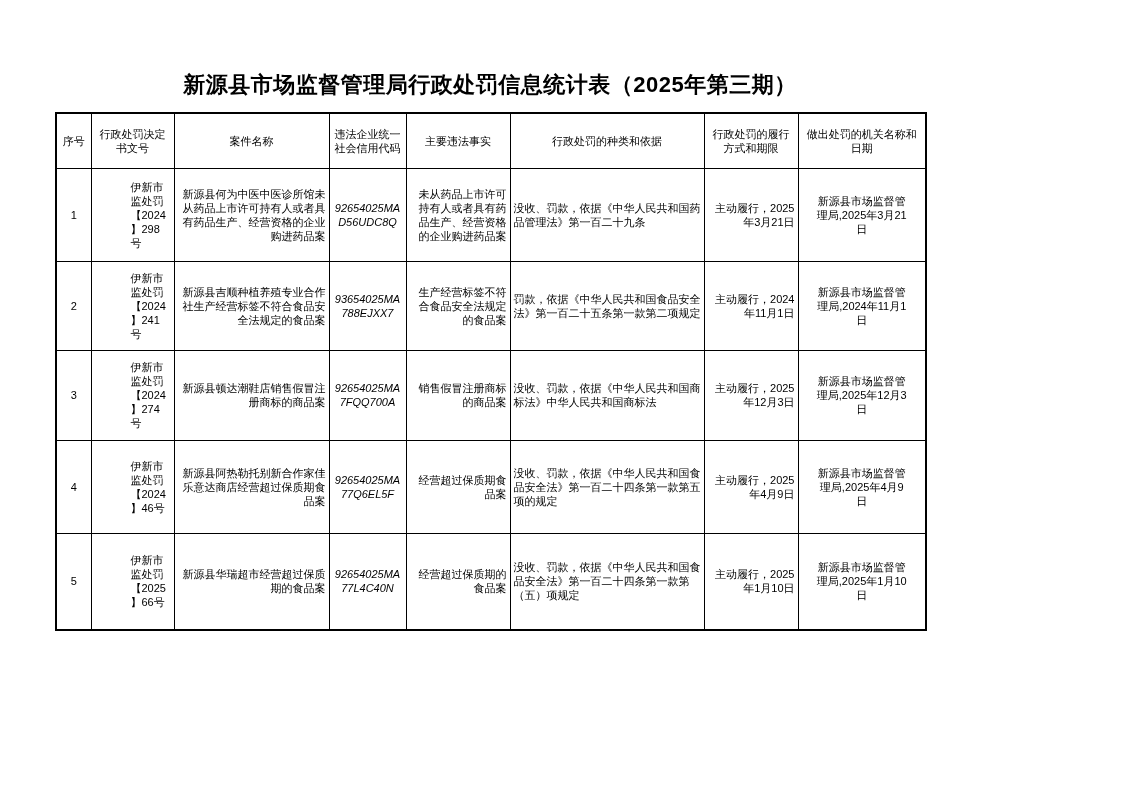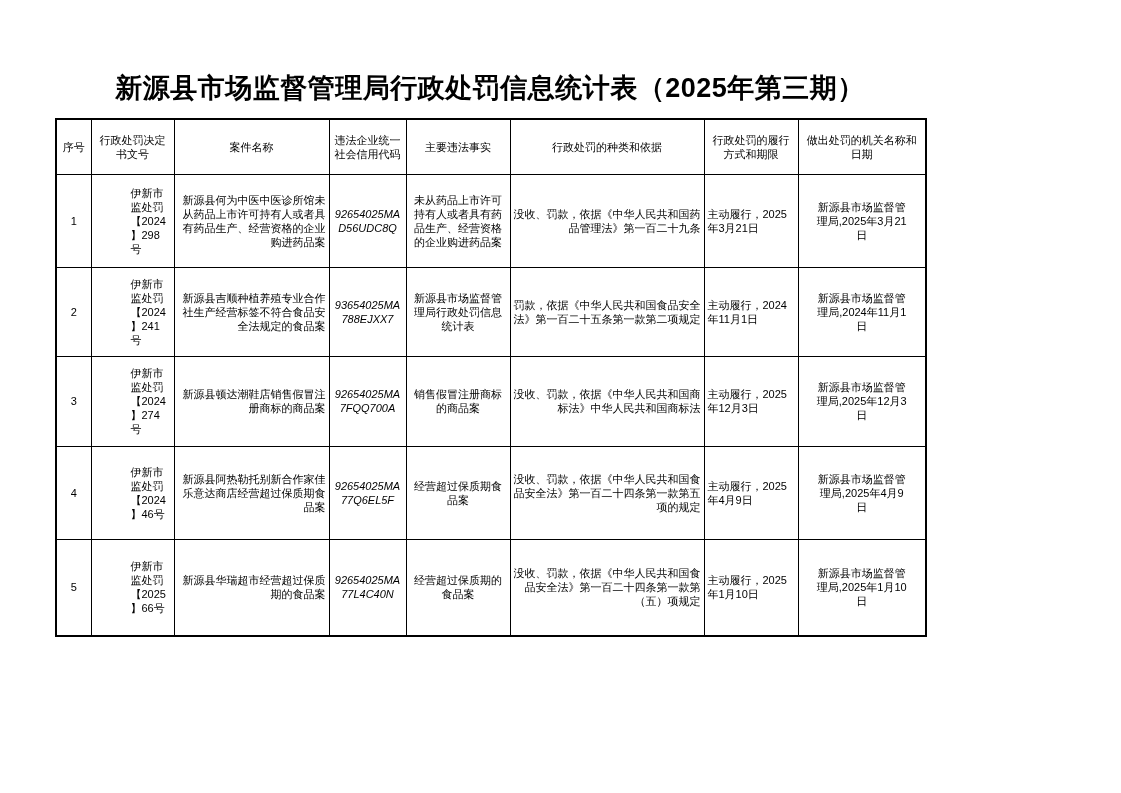--- a/index.html
+++ b/index.html
@@ -13,21 +13,21 @@
   }
   .doc {
     position: absolute;
     left: 55px;
     top: 70px;
     width: 870px;
   }
   .doc-title {
     width: 870px;
     text-align: center;
-    font-size: 27px;
+    font-size: 22px;
     font-weight: bold;
     letter-spacing: 0.5px;
     margin: 0 0 12px 0;
     white-space: nowrap;
   }
   table.penalty-table {
     border-collapse: collapse;
     table-layout: fixed;
     width: 870px;
     border: 2px solid #000;
@@ -53,23 +53,23 @@
   .col-code  { width: 77px;  }
   .col-facts { width: 104px; }
   .col-basis { width: 194px; }
   .col-fulf  { width: 94px;  }
   .col-auth  { width: 128px; }
   
   .penalty-table td:nth-child(1) { text-align: center; }
   .penalty-table td:nth-child(2) { text-align: left; padding-left: 39px; }
   .penalty-table td:nth-child(3) { text-align: right; }
   .penalty-table td:nth-child(4) { text-align: center; word-break: break-all; padding: 2px 5px; font-style: italic; }
-  .penalty-table td:nth-child(5) { text-align: center; }
-  .penalty-table td:nth-child(6) { text-align: right; }
-  .penalty-table td:nth-child(7) { text-align: left; }
+  .penalty-table td:nth-child(5) { text-align: right; }
+  .penalty-table td:nth-child(6) { text-align: left; }
+  .penalty-table td:nth-child(7) { text-align: right; }
   .penalty-table td:nth-child(8) { text-align: center; padding: 2px 17px; }
   
   .penalty-table tbody tr:nth-child(1) { height: 93px; }
   .penalty-table tbody tr:nth-child(2) { height: 89px; }
   .penalty-table tbody tr:nth-child(3) { height: 90px; }
   .penalty-table tbody tr:nth-child(4) { height: 93px; }
   .penalty-table tbody tr:nth-child(5) { height: 97px; }
 </style>
 </head>
 <body>
@@ -110,21 +110,21 @@
         <td>未从药品上市许可持有人或者具有药品生产、经营资格的企业购进药品案</td>
         <td>没收、罚款，依据《中华人民共和国药品管理法》第一百二十九条</td>
         <td>主动履行，2025年3月21日</td>
         <td>新源县市场监督管理局,2025年3月21日</td>
       </tr>
       <tr>
         <td>2</td>
         <td>伊新市监处罚【2024】241号</td>
         <td>新源县吉顺种植养殖专业合作社生产经营标签不符合食品安全法规定的食品案</td>
         <td>93654025MA788EJXX7</td>
-        <td>新源县市场监督管理局行政处罚信息统计表</td>
+        <td>生产经营标签不符合食品安全法规定的食品案</td>
         <td>罚款，依据《中华人民共和国食品安全法》第一百二十五条第一款第二项规定</td>
         <td>主动履行，2024年11月1日</td>
         <td>新源县市场监督管理局,2024年11月1日</td>
       </tr>
       <tr>
         <td>3</td>
         <td>伊新市监处罚【2024】274号</td>
         <td>新源县顿达潮鞋店销售假冒注册商标的商品案</td>
         <td>92654025MA7FQQ700A</td>
         <td>销售假冒注册商标的商品案</td>

